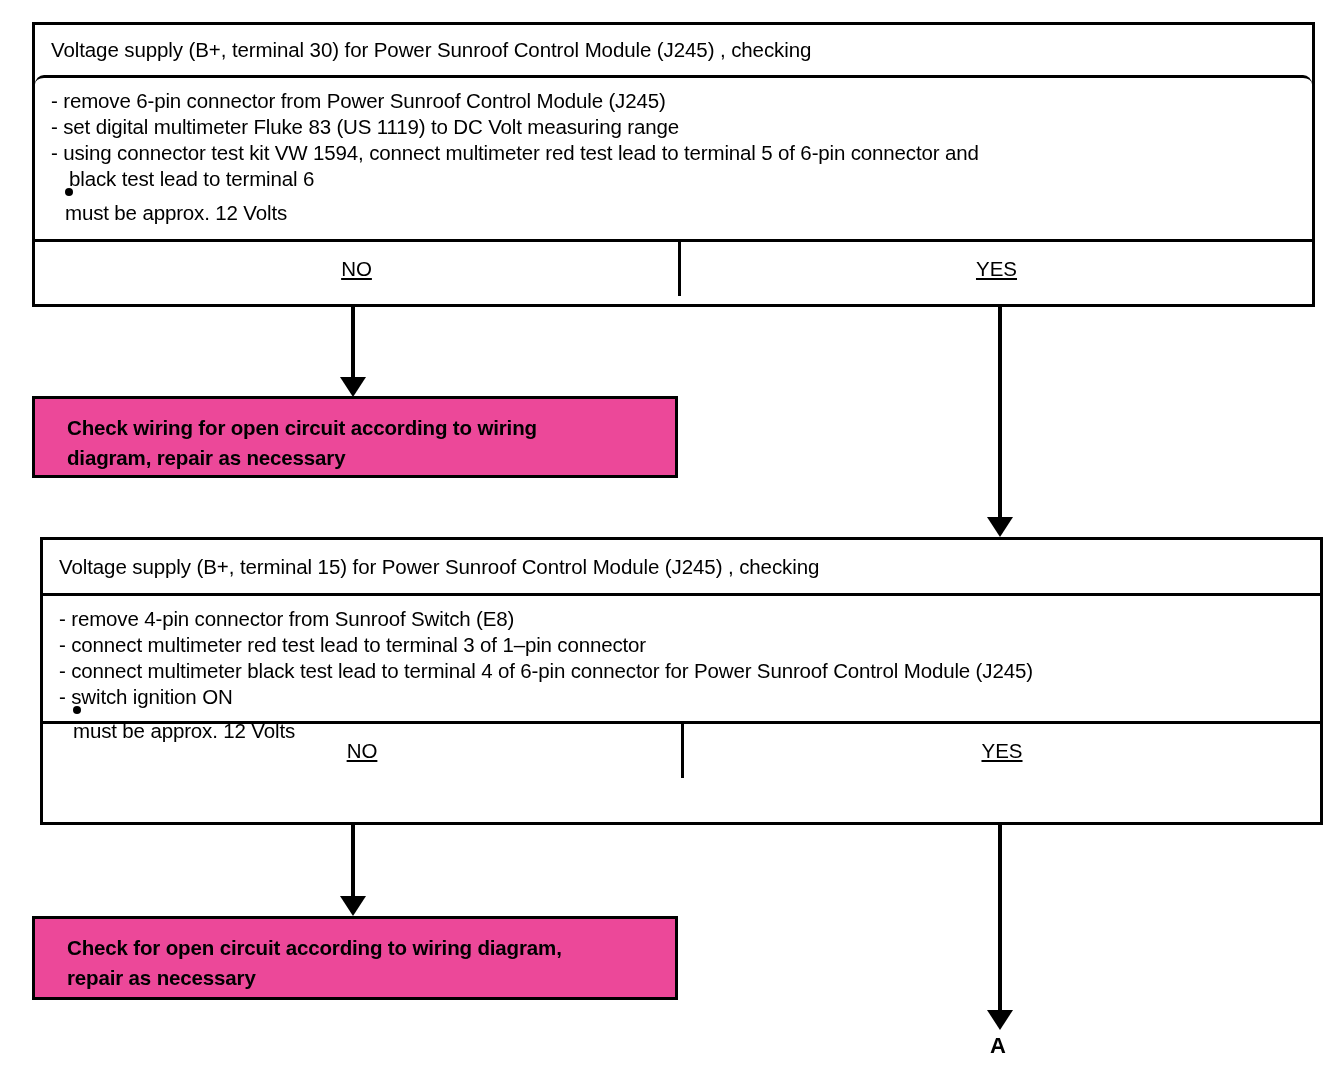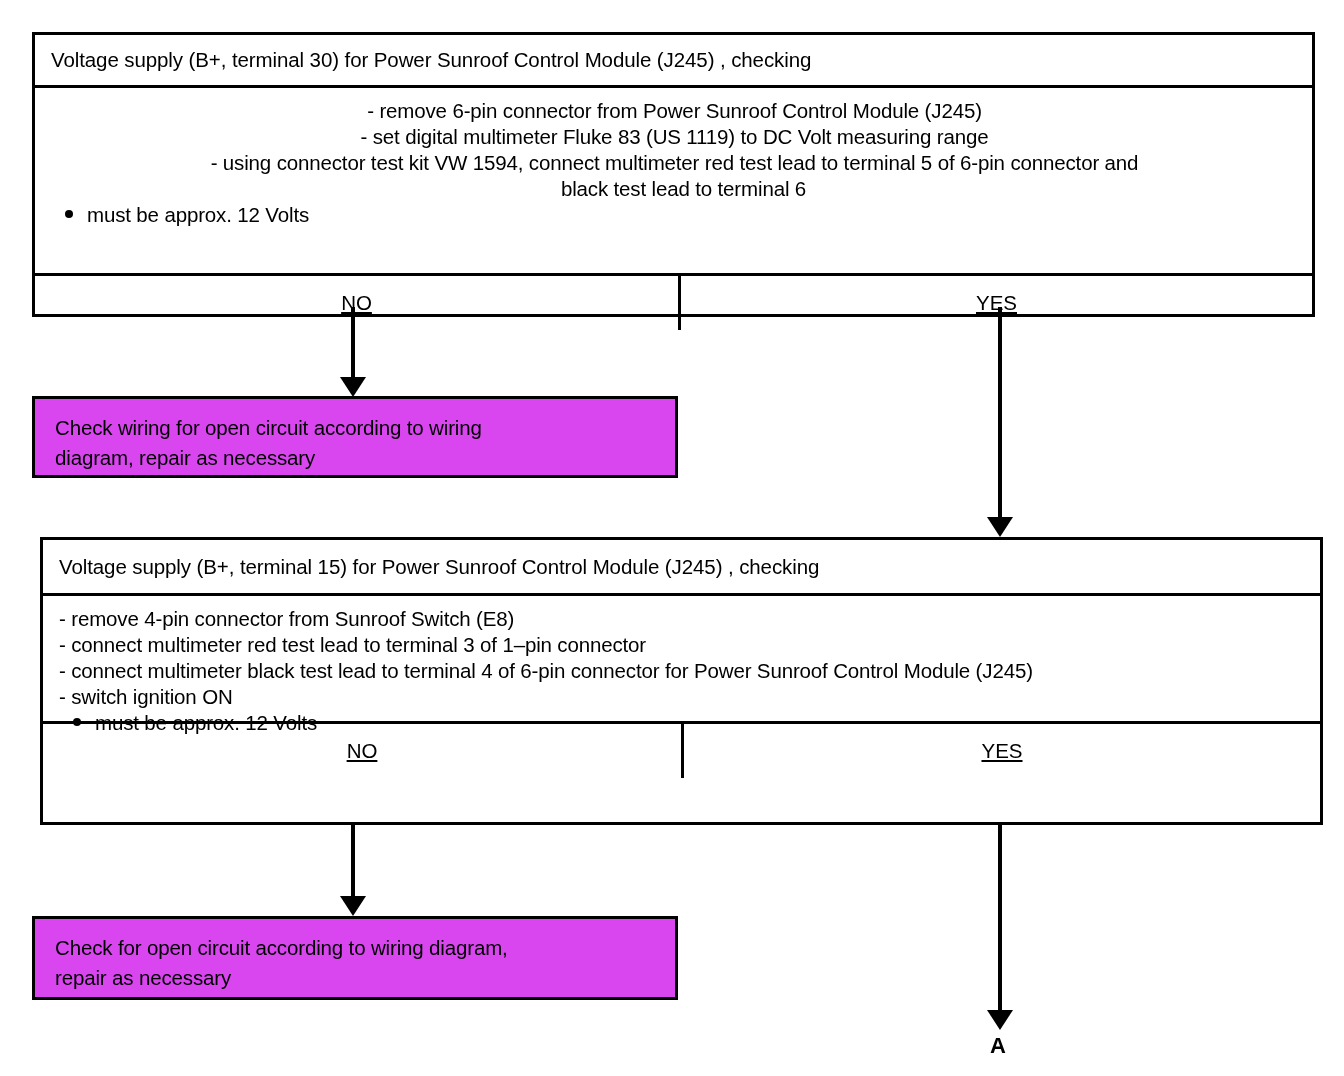--- a/index.html
+++ b/index.html
@@ -50,20 +50,21 @@
   .body-row .line {
     white-space: nowrap;
   }
   .body-row .line.indent {
     padding-left: 18px;
   }
   .bullet-line {
     display: flex;
     align-items: baseline;
     padding-left: 14px;
+    flex-direction: column;
   }
   .bullet-dot {
     display: inline-block;
     width: 8px;
     height: 8px;
     border-radius: 50%;
     background: #000;
     margin-right: 14px;
     flex: 0 0 auto;
     position: relative;
@@ -83,25 +84,26 @@
     justify-content: center;
     font-size: 20.5px;
     height: 100%;
   }
 
   
   .action-box {
     position: absolute;
     border: 3px solid #000;
     box-sizing: border-box;
-    background: #d946ef;
-    padding: 14px 14px 10px 20px;
+    background: #ec4899;
+    padding: 14px 14px 10px 32px;
     font-size: 20.5px;
     line-height: 30px;
     letter-spacing: -0.15px;
+    font-weight: bold;
   }
   .action-box .line { white-space: nowrap; }
 
   
   .arrow {
     position: absolute;
   }
   .arrow .shaft {
     position: absolute;
     left: 0;
@@ -124,25 +126,25 @@
     font-size: 22px;
     font-weight: bold;
     letter-spacing: 0.5px;
   }
 </style>
 </head>
 <body>
 
 <div id="page">
 
-  <div class="box" style="left:32px; top:32px; width:1283px; height:285px;text-align:center;">
+  <div class="box" style="left:32px; top:22px; width:1283px; height:285px;">
 
     <div class="title-row" style="height:50px;">Voltage supply (B+, terminal 30)  for Power Sunroof Control Module (J245) , checking</div>
 
-    <div class="body-row row-divider" style="height:188px;">
+    <div class="body-row row-divider" style="height:164px;border-radius:9px;">
       <div class="line">- remove  6-pin connector from  Power Sunroof Control Module (J245)</div>
       <div class="line">- set digital multimeter Fluke 83 (US 1119) to DC Volt  measuring range</div>
       <div class="line">- using connector test kit VW 1594, connect multimeter red test lead  to terminal 5 of 6-pin connector  and</div>
       <div class="line indent">black  test lead to terminal 6</div>
       <div class="line bullet-line">
         <span class="bullet-dot"></span>
         <span>must be approx. 12 Volts</span>
       </div>
     </div>
 

